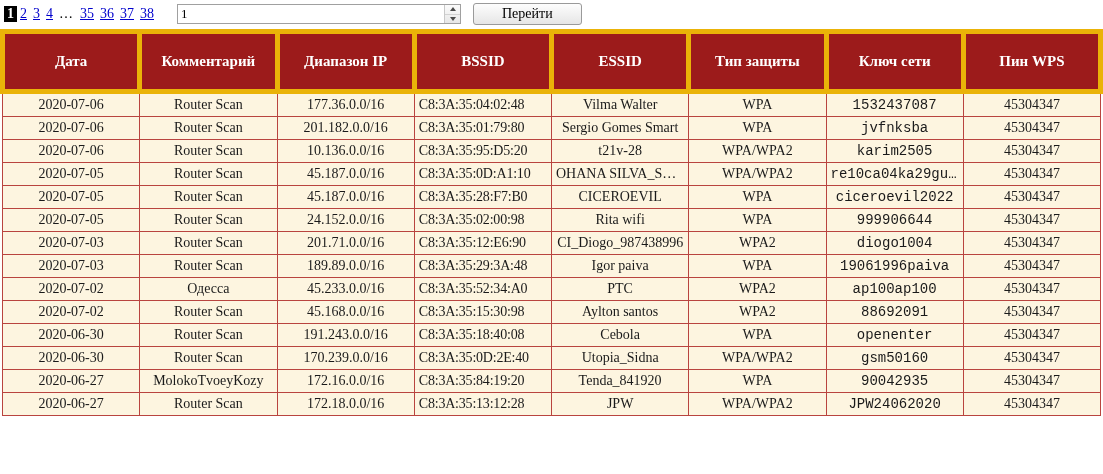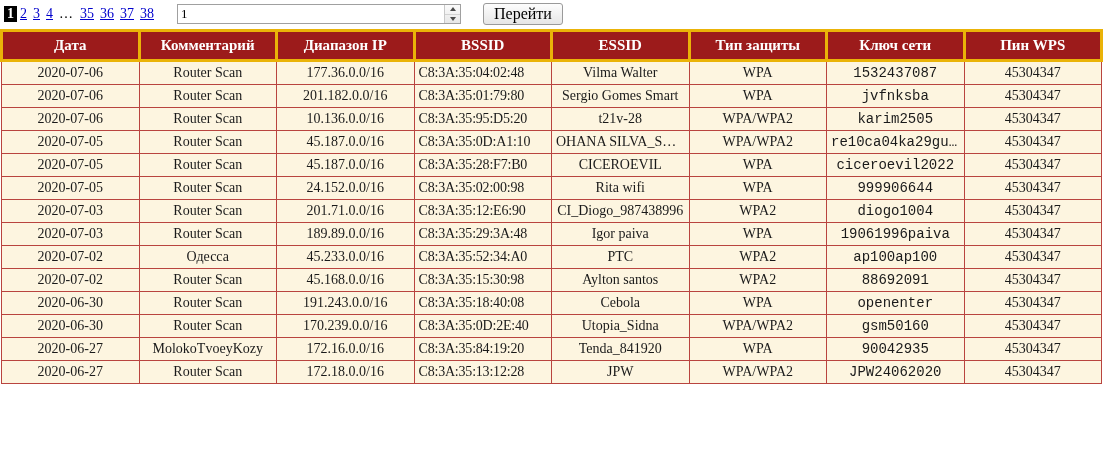--- a/index.html
+++ b/index.html
@@ -93,48 +93,47 @@
     border-left: 3px solid transparent;
     border-right: 3px solid transparent;
     border-bottom: 4px solid #4a4a4a;
   }
   .spinner .down .arrow {
     border-left: 3px solid transparent;
     border-right: 3px solid transparent;
     border-top: 4px solid #4a4a4a;
   }
   .go-button {
-    margin-left: 10px;
     height: 22px;
     min-width: 66px;
-    padding: 0 10px;
-    font-family: "Liberation Serif", serif;
-    font-size: 16px;
+    padding: 0 28px;
+    font-family: "Liberation Serif", serif;
+    font-size: 14px;
     color: #000000;
     background: linear-gradient(#fdfdfd, #e6e6e6);
     border: 1px solid #9a9a9a;
     border-radius: 3px;
     cursor: pointer;
   }
 
   
   table.scan {
     border-collapse: collapse;
     width: 1103px;
     table-layout: fixed;
     font-family: "Liberation Serif", serif;
   }
   table.scan th {
     background: #9c1b1b;
     color: #ffffff;
     font-weight: bold;
     font-size: 15px;
     text-align: center;
-    padding: 5px 2px;
-    border: 3px solid #eab308;
+    padding: 19px 2px;
+    border: 5px solid #eab308;
     white-space: nowrap;
   }
   table.scan td {
     border: 1px solid #b9443f;
     padding: 3px 4px;
     font-size: 14px;
     color: #1a1a1a;
     background: #fdf5e0;
     white-space: nowrap;
     overflow: hidden;

